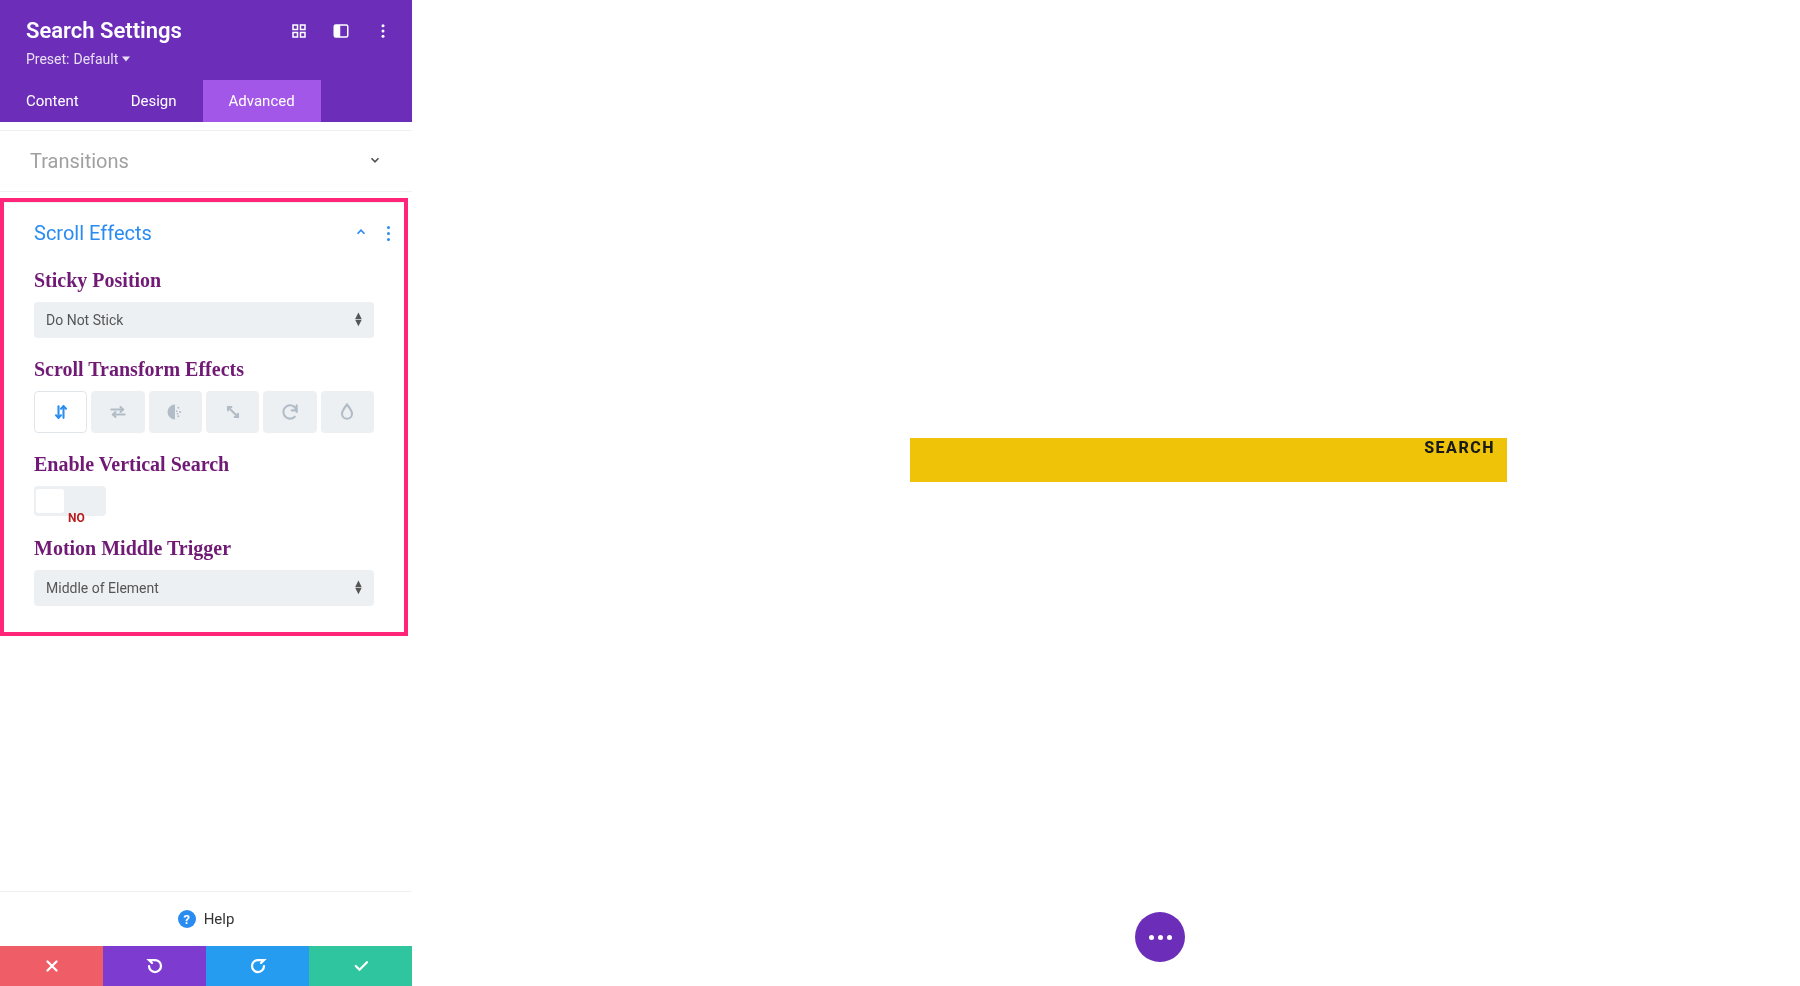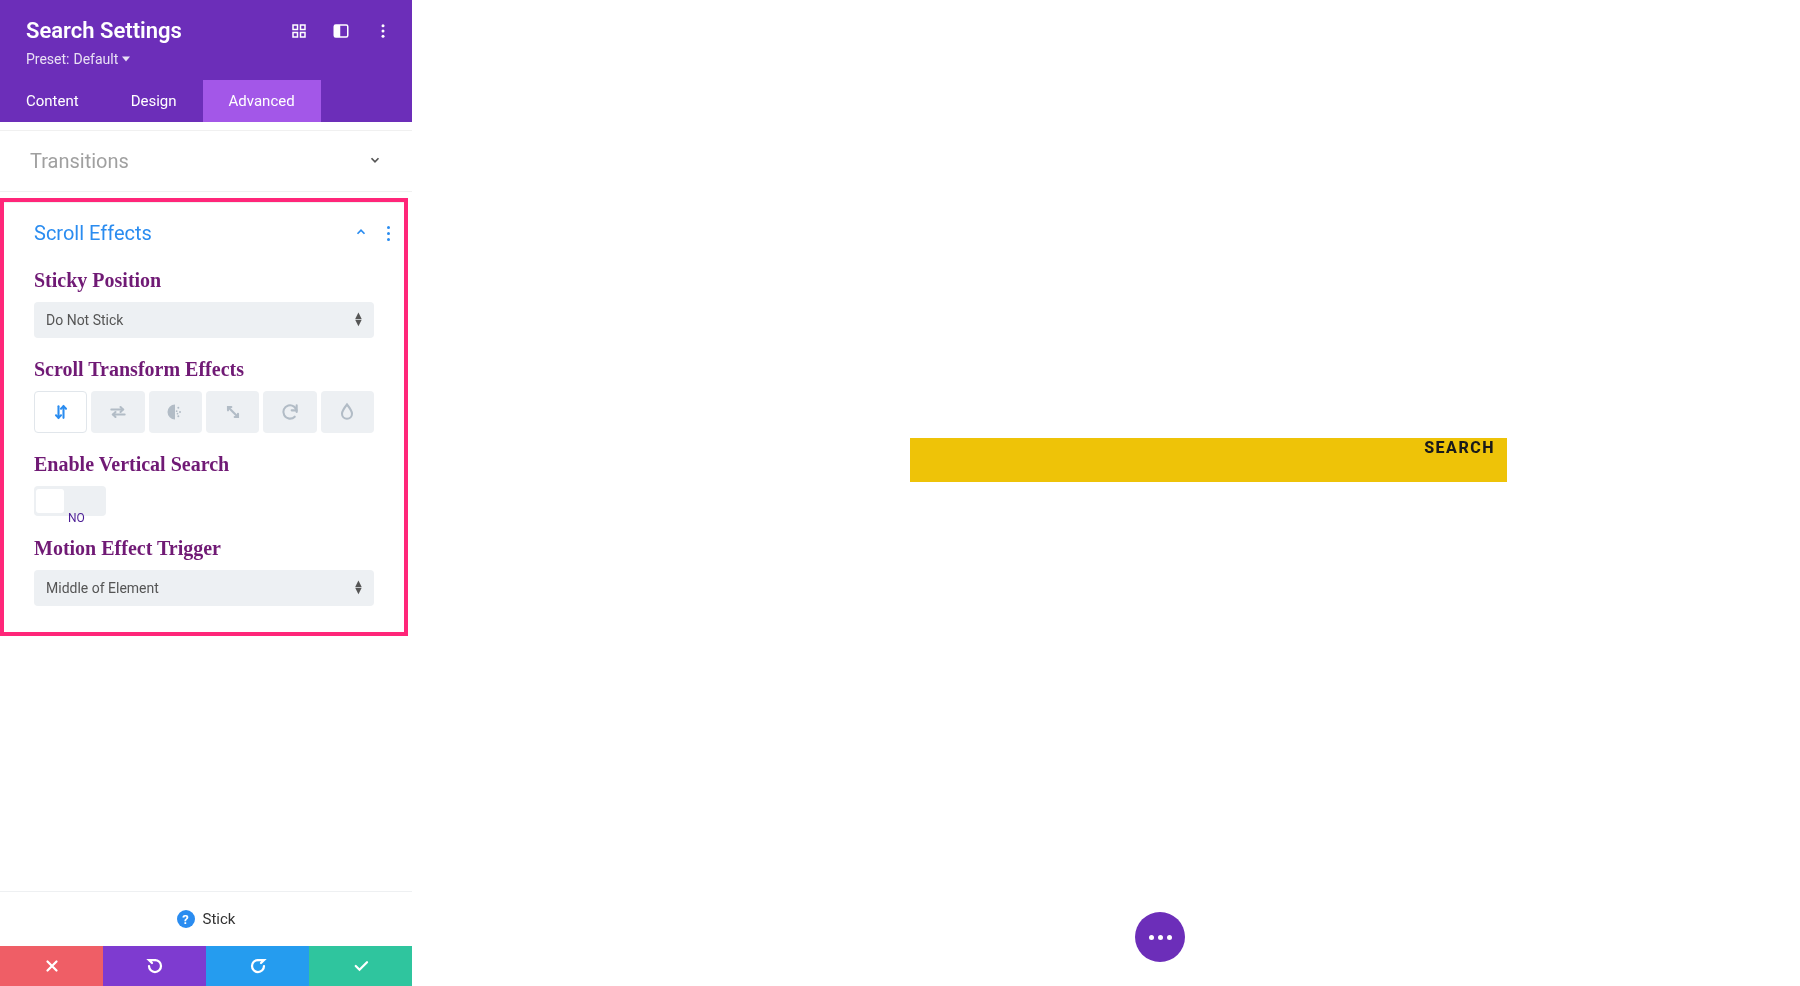--- a/index.html
+++ b/index.html
@@ -201,22 +201,22 @@
       cursor: pointer;
     }
     .toggle .knob {
       width: 28px;
       height: 24px;
       background: #fff;
       border-radius: 3px;
     }
     .toggle .label {
       font-size: 12px;
-      font-weight: 400;
-      color: #4c1d95;
+      font-weight: 700;
+      color: #b91c1c;
       margin-top: 34px;
     }
     .help-row {
       padding: 18px;
       text-align: center;
       border-top: 1px solid #eef0f2;
       display: flex;
       align-items: center;
       justify-content: center;
       gap: 8px;
@@ -426,33 +426,33 @@
             </svg>
           </div>
         </div>
 
         <div class="field-label">Enable Vertical Search</div>
         <div class="toggle">
           <div class="knob"></div>
           <div class="label">NO</div>
         </div>
 
-        <div class="field-label">Motion Effect Trigger</div>
+        <div class="field-label">Motion Middle Trigger</div>
         <div class="select-wrapper">
           <div class="select">Middle of Element</div>
           <div class="select-caret">▲<br>▼</div>
         </div>
 
       </div>
     </div>
   </div>
 
   <div class="help-row">
     <span class="help-icon">?</span>
-    <span class="help-text">Stick</span>
+    <span class="help-text">Help</span>
   </div>
 
   <div class="footer-buttons">
     <div class="footer-btn btn-cancel">
       <svg viewBox="0 0 24 24" fill="none" stroke="currentColor" stroke-width="3" stroke-linecap="round">
           <path d="M6 6l12 12M18 6L6 18"></path>
         </svg>
     </div>
     <div class="footer-btn btn-undo">
       <svg viewBox="0 0 24 24" fill="none" stroke="currentColor" stroke-width="3" stroke-linecap="round">

